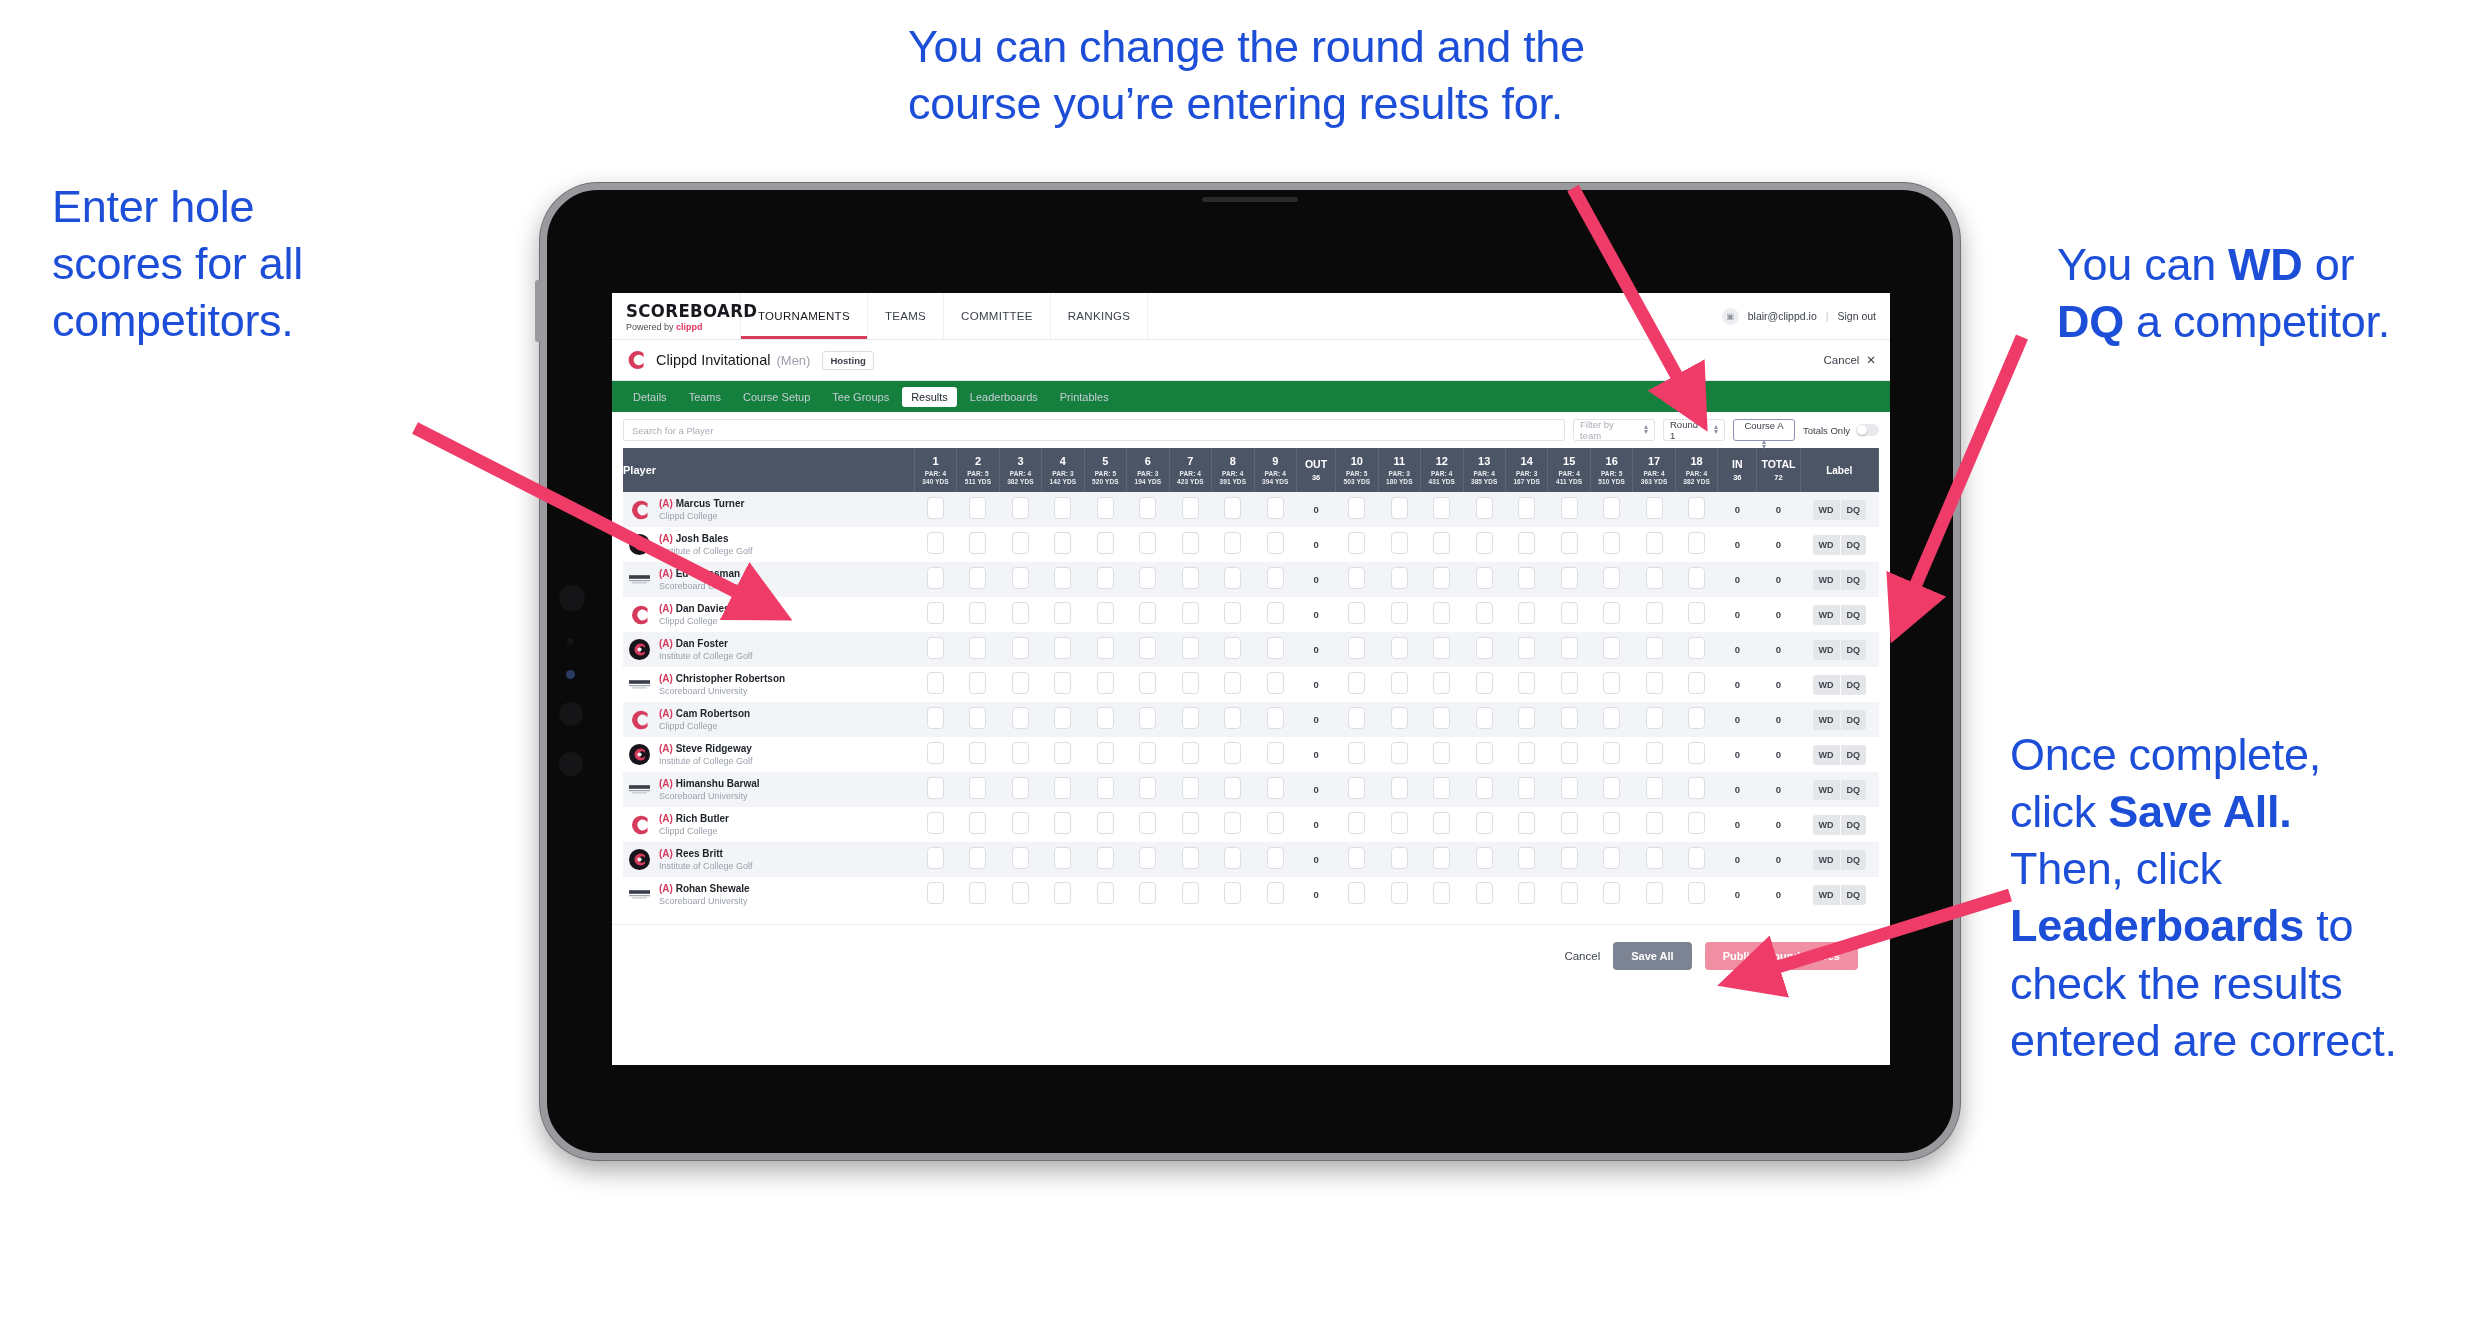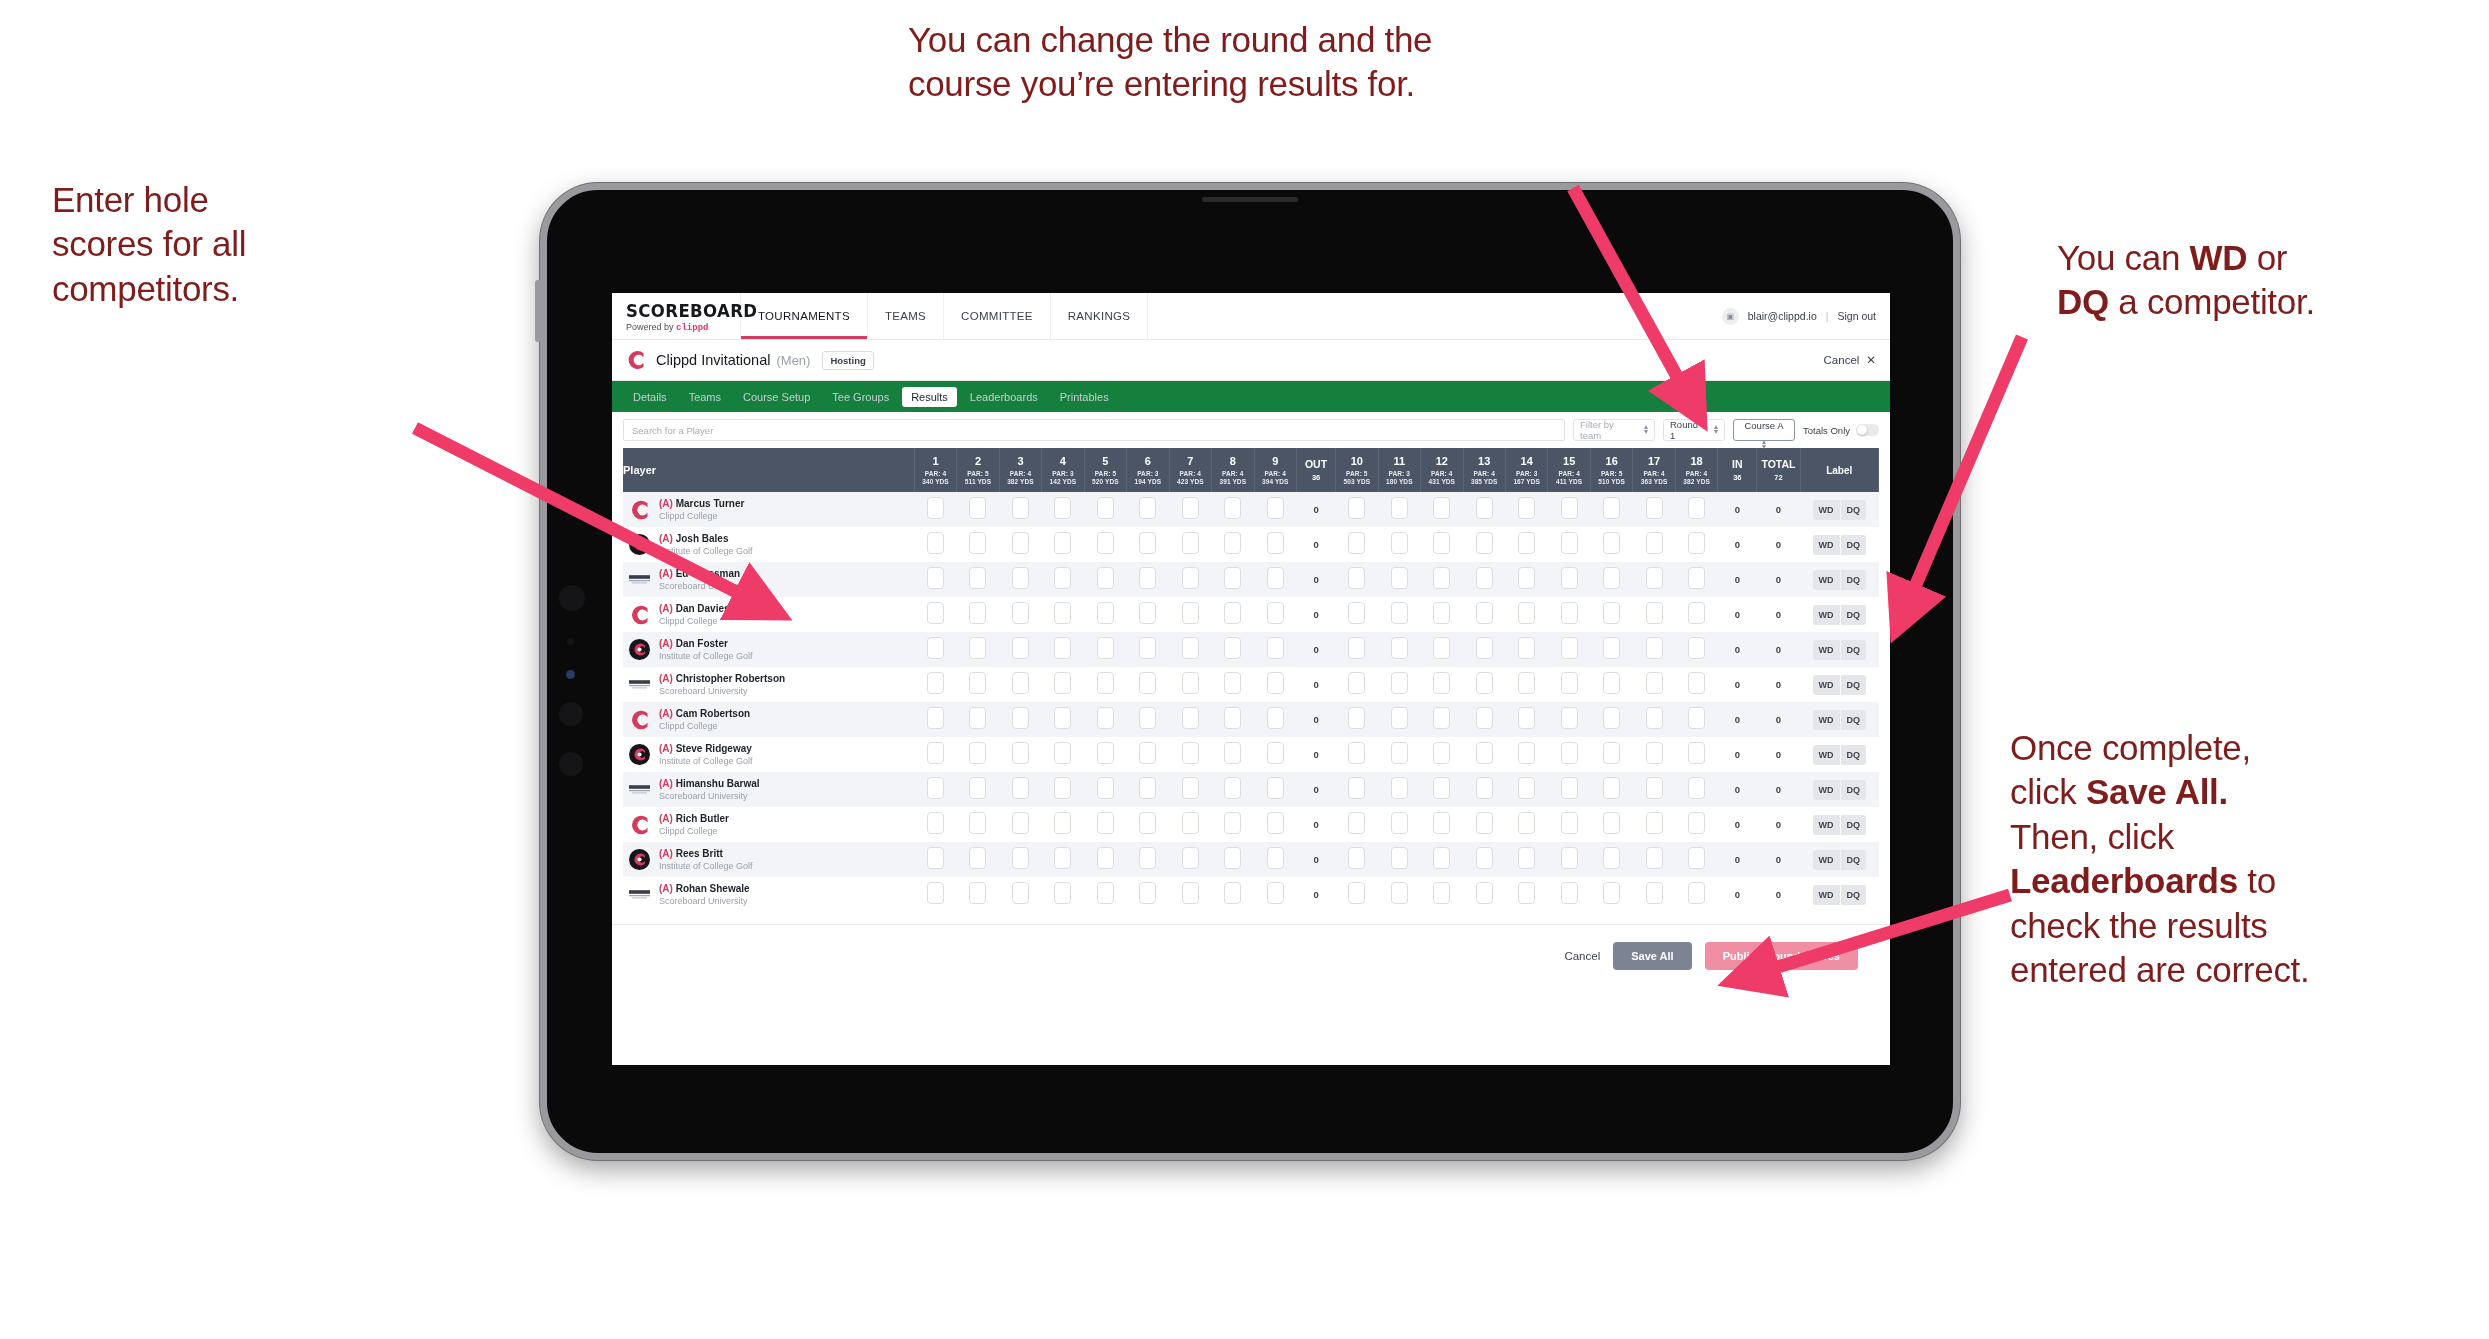--- a/index.html
+++ b/index.html
@@ -7,22 +7,22 @@
     width: 2489px; height: 1339px;
     background: #ffffff;
     font-family: "Liberation Sans", sans-serif;
     overflow: hidden;
   }
   #stage { position: relative; width: 2489px; height: 1339px; background: #fff; }
 
   
   .callout {
     position: absolute;
-    color: #7f1d1d;
-    font-size: 35px;
+    color: #1d4ed8;
+    font-size: 45px;
     line-height: 1.27;
     letter-spacing: -0.3px;
     font-weight: 400;
     white-space: pre-line;
   }
   .callout b { font-weight: 700; }
   #cal-top   { left: 908px;  top: 18px;  width: 1000px; text-align: left; }
   #cal-left  { left: 52px;   top: 178px; width: 420px; }
   #cal-right1{ left: 2010px; top: 236px; width: 470px; margin-left: 47px; }
   #cal-right2{ left: 2010px; top: 726px; width: 470px; }
@@ -55,21 +55,21 @@
   }
 
   
   .topnav { height: 47px; background:#fff; display:flex; align-items:stretch;
             border-bottom:1px solid #e6e8ec; position:relative; }
   .brand { width: 128px; display:flex; flex-direction:column; justify-content:center;
            padding-left: 14px; }
   .brand-name { font-size:18px; font-weight:800; letter-spacing:.4px; color:#16181d;
                 font-family:"DejaVu Sans", sans-serif; transform: scaleX(.92); transform-origin:left; }
   .brand-sub { font-size:9px; color:#4a4f58; margin-top:1px; }
-  .brand-sub em { font-style:normal; color:#e63462; font-weight:700;font-family:Liberation Mono, monospace; }
+  .brand-sub em { font-style:normal; color:#e63462; font-weight:700; }
   .topnav-items { display:flex; align-items:stretch; }
   .topnav-item { display:flex; align-items:center; padding:0 17px; font-size:11.5px;
                  color:#3a3f49; letter-spacing:.3px; border-left:1px solid #edeff2; }
   .topnav-item:last-child { border-right:1px solid #edeff2; }
   .topnav-item.active { box-shadow: inset 0 -3px 0 #d63a5c; color:#16181d; }
   .topnav-right { margin-left:auto; display:flex; align-items:center; gap:9px; padding-right:14px;
                   font-size:10.5px; color:#3a3f49; }
   .avatar-chip { width:17px; height:17px; border-radius:50%; background:#eceef2;
                  display:flex; align-items:center; justify-content:center; font-size:8px; color:#8b9099; }
   .sep { color:#c2c6cd; }

